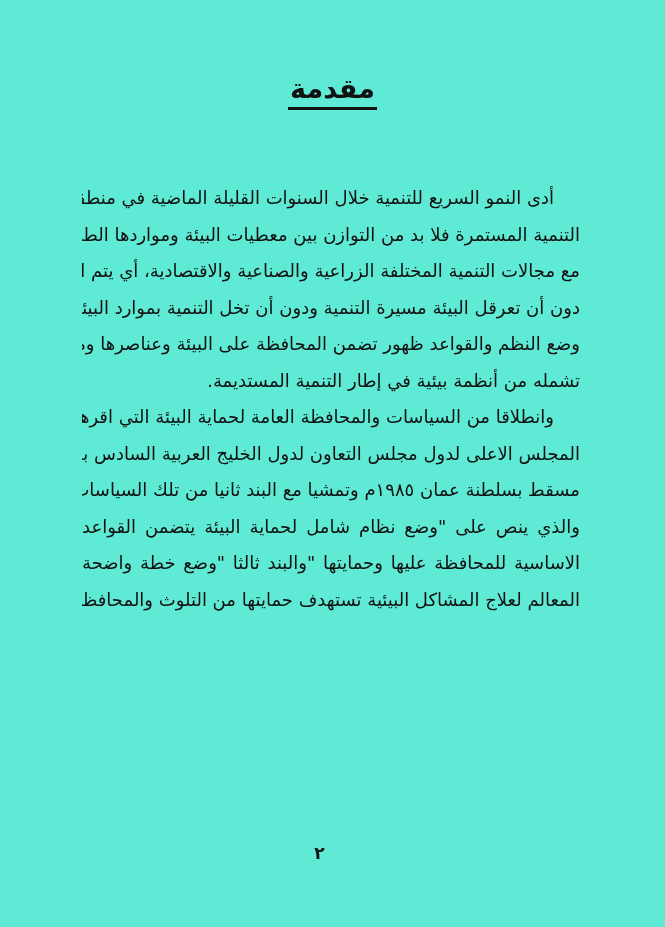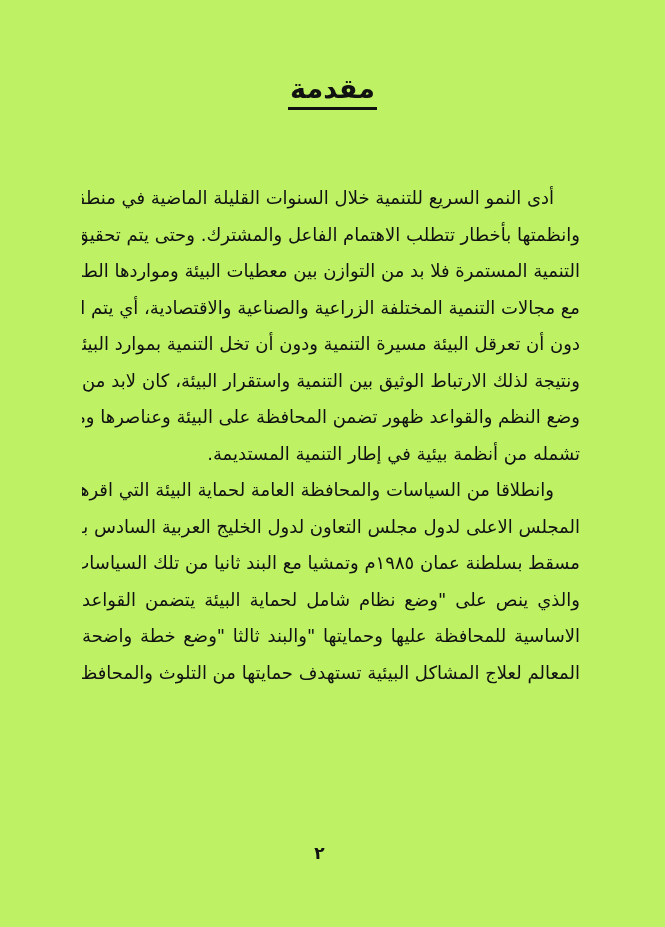--- a/index.html
+++ b/index.html
@@ -5,21 +5,21 @@
   html, body {
     margin: 0;
     padding: 0;
     background: #e8e8e8;
   }
   .page {
     position: relative;
     width: 665px;
     height: 927px;
     margin: 0 auto;
-    background: #bef264;
+    background: #5eead4;
     color: #111111;
     font-family: "DejaVu Sans", sans-serif;
     overflow: hidden;
   }
   .title-wrap {
     position: absolute;
     top: 74px;
     left: 0;
     right: 0;
     text-align: center;
@@ -76,25 +76,23 @@
 <div class="page">
 
   <div class="title-wrap">
     <span class="title">مقدمة</span>
   </div>
 
   <div class="body-text">
 
     <div class="para">
       <div class="line indent">أدى النمو السريع للتنمية خلال السنوات القليلة الماضية في منطقة</div>
-      <div class="line">وانظمتها بأخطار تتطلب الاهتمام الفاعل والمشترك. وحتى يتم تحقيق</div>
       <div class="line">التنمية المستمرة فلا بد من التوازن بين معطيات البيئة ومواردها الطبيعية</div>
       <div class="line">مع مجالات التنمية المختلفة الزراعية والصناعية والاقتصادية، أي يتم النمو</div>
       <div class="line">دون أن تعرقل البيئة مسيرة التنمية ودون أن تخل التنمية بموارد البيئة.</div>
-      <div class="line">ونتيجة لذلك الارتباط الوثيق بين التنمية واستقرار البيئة، كان لابد من</div>
       <div class="line">وضع النظم والقواعد ظهور تضمن المحافظة على البيئة وعناصرها وما</div>
       <div class="line para-end">تشمله من أنظمة بيئية في إطار التنمية المستديمة.</div>
     </div>
 
     <div class="para">
       <div class="line indent">وانطلاقا من السياسات والمحافظة العامة لحماية البيئة التي اقرها</div>
       <div class="line">المجلس الاعلى لدول مجلس التعاون لدول الخليج العربية السادس بقمة</div>
       <div class="line">مسقط بسلطنة عمان ١٩٨٥م وتمشيا مع البند ثانيا من تلك السياسات</div>
       <div class="line">والذي ينص على "وضع نظام شامل لحماية البيئة يتضمن القواعد</div>
       <div class="line">الاساسية للمحافظة عليها وحمايتها "والبند ثالثا "وضع خطة واضحة</div>

